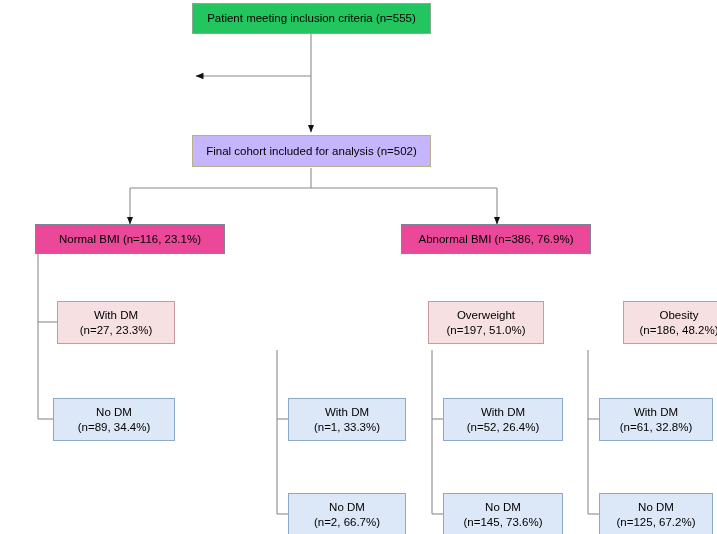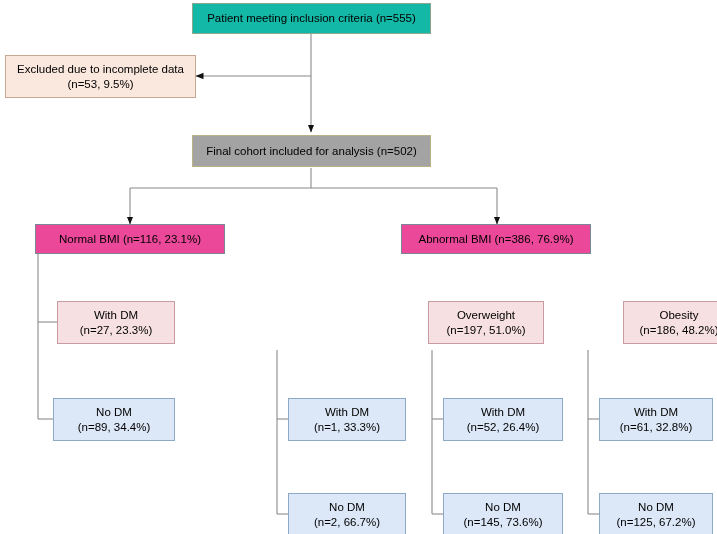--- a/index.html
+++ b/index.html
@@ -50,23 +50,23 @@
     line-height: 15px;
     padding: 2px 6px;
   }
   .node .line1,
   .node .line2 {
     display: block;
     white-space: nowrap;
   }
 
   
-  .fill-green  { background: #14b8a6; border-color: #8aa88f; }
+  .fill-green  { background: #22c55e; border-color: #8aa88f; }
   .fill-peach  { background: #fae7dd; border-color: #c8a795; }
-  .fill-cream  { background: #a3a3a3; border-color: #b9b289; }
+  .fill-cream  { background: #c4b5fd; border-color: #b9b289; }
   .fill-steel  { background: #ec4899; border-color: #7b8796; }
   .fill-pink   { background: #f7e0e2; border-color: #c79ba0; }
   .fill-blue   { background: #dce8f7; border-color: #8da9c8; text-align: center; }
 </style>
 </head>
 <body>
 
 <div id="flowchart">
 
   <svg id="connectors" viewBox="0 0 717 534" width="717" height="534" xmlns="http://www.w3.org/2000/svg">
@@ -101,24 +101,20 @@
       <path d="M588,350 L588,514"></path>
       <path d="M588,419 L599,419"></path>
       <path d="M588,514 L599,514"></path>
     </g>
   </svg>
 
   <div class="node fill-green" style="left:192px; top:3px; width:239px; height:31px;">
     <span class="line1">Patient meeting inclusion criteria (n=555)</span>
   </div>
 
-  <div class="node fill-peach" style="left:5px; top:55px; width:191px; height:43px;">
-    <span class="line1">Excluded due to incomplete data</span>
-    <span class="line2">(n=53, 9.5%)</span>
-  </div>
 
   <div class="node fill-cream" style="left:192px; top:135px; width:239px; height:32px;">
     <span class="line1">Final cohort included for analysis (n=502)</span>
   </div>
 
   <div class="node fill-steel" style="left:35px; top:224px; width:190px; height:30px;">
     <span class="line1">Normal BMI (n=116, 23.1%)</span>
   </div>
 
   <div class="node fill-steel" style="left:401px; top:224px; width:190px; height:30px;">

